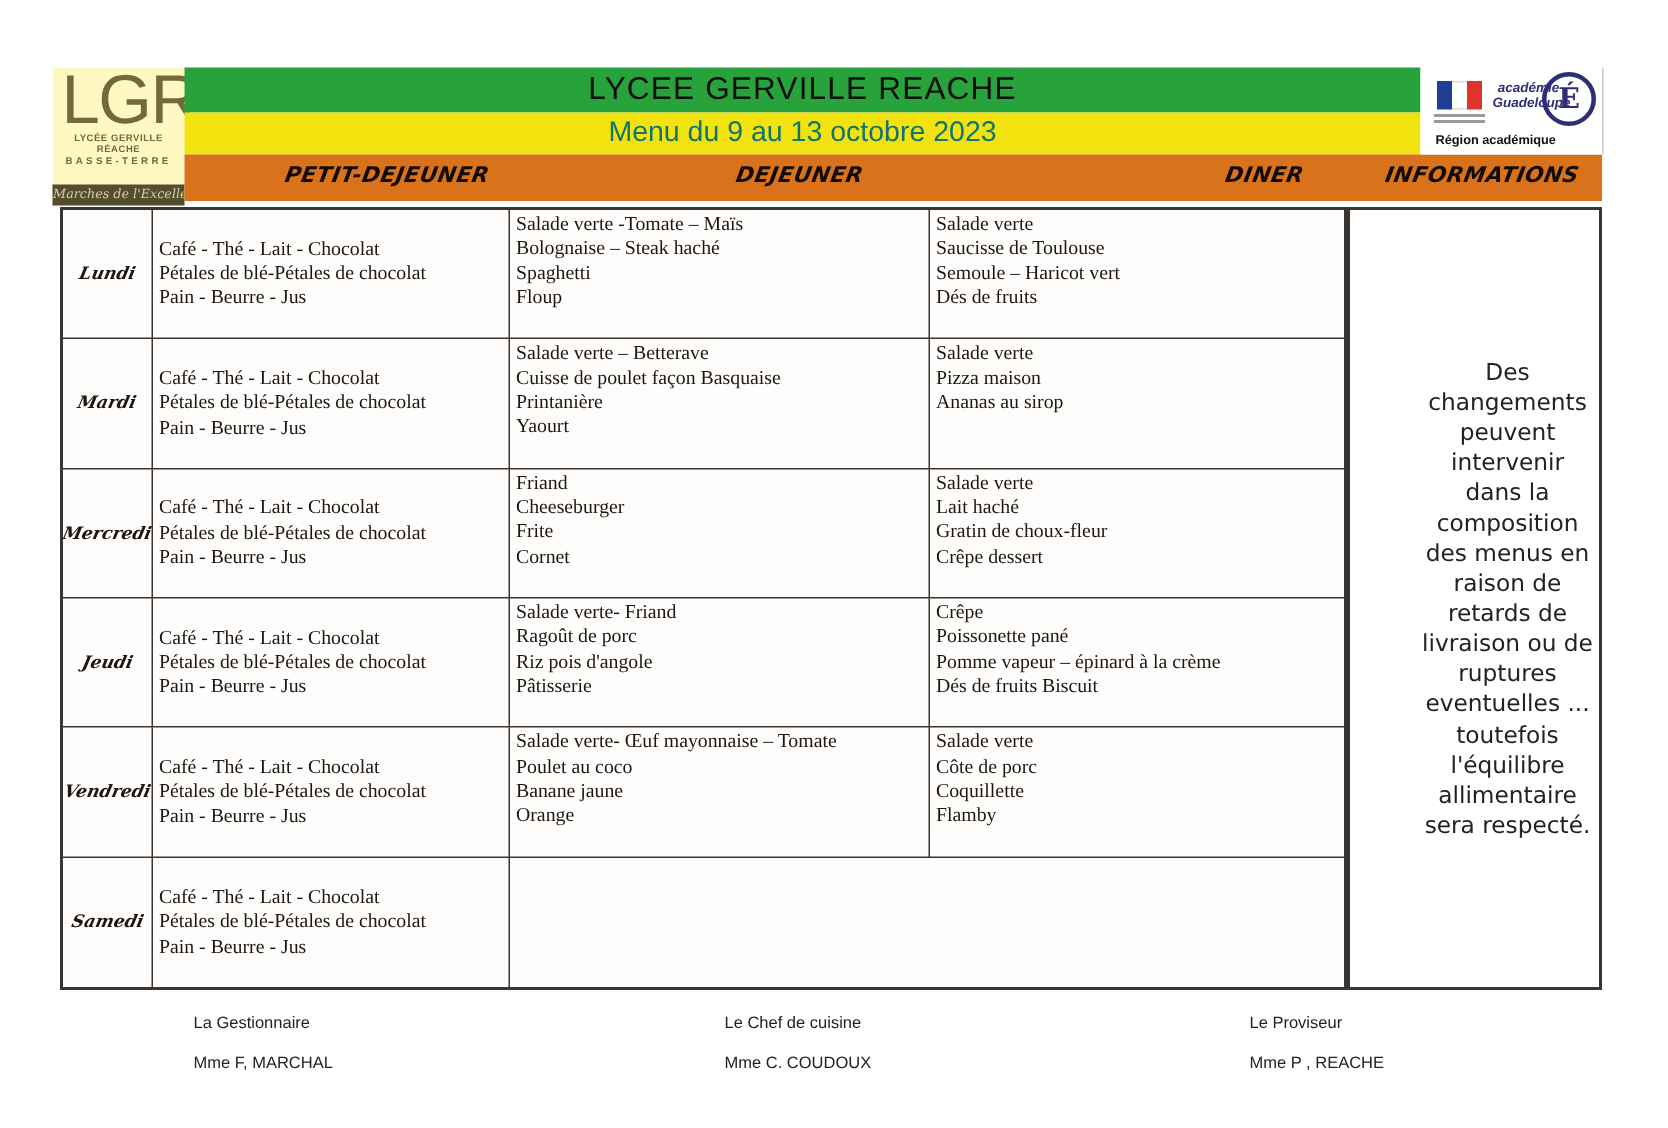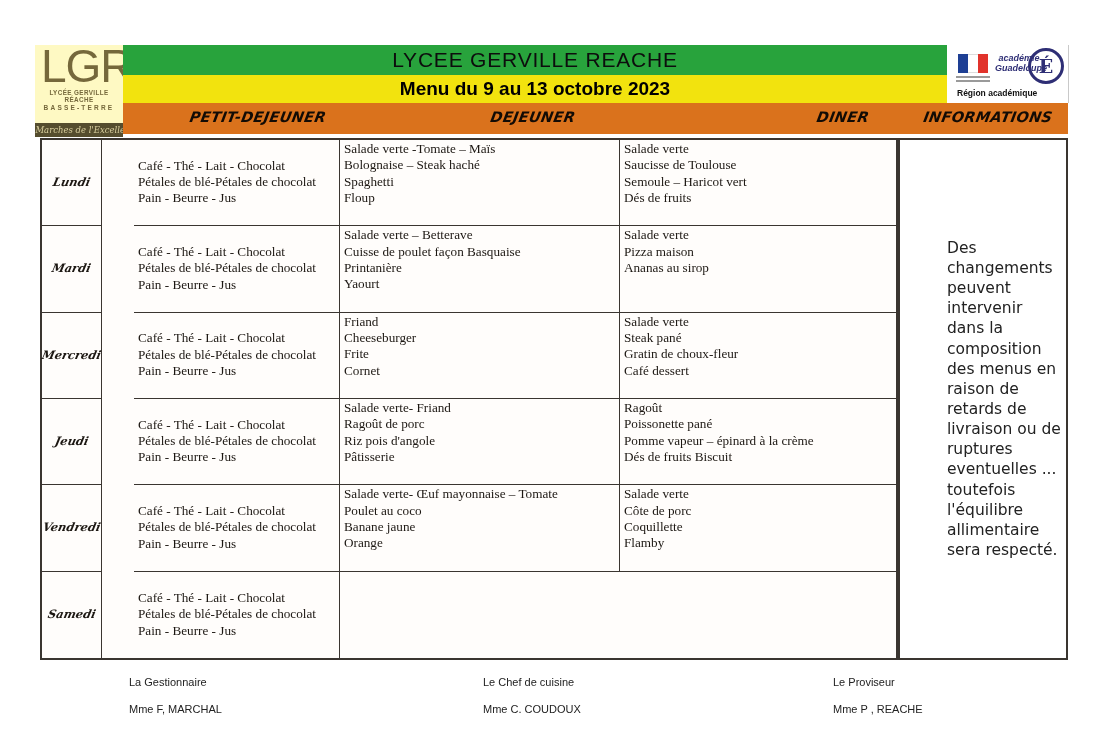--- a/index.html
+++ b/index.html
@@ -15,21 +15,21 @@
   #lgr-sub2{font-size:6.5px;letter-spacing:2.2px;margin-top:1px;}
   #lgr-strip{position:absolute;left:0;bottom:0;width:100%;height:14px;background:#554d2e;
              color:#d9cf9e;font-size:8.5px;font-style:italic;display:flex;align-items:center;
              justify-content:center;font-family:"DejaVu Serif",serif;transform:none;white-space:nowrap;overflow:hidden;}
 
   #green-bar{position:absolute;left:123px;top:45px;width:824px;height:30px;background:#28a33c;
              display:flex;align-items:center;justify-content:center;}
   #green-bar span{font-size:21px;font-weight:400;color:#0d0d0d;letter-spacing:0.8px;}
   #yellow-bar{position:absolute;left:123px;top:75px;width:824px;height:28px;background:#f2e30e;
               display:flex;align-items:center;justify-content:center;}
-  #yellow-bar span{font-size:19px;font-weight:700;color:#000000;}
+  #yellow-bar span{font-size:19px;font-weight:400;color:#0f766e;}
   #orange-bar{position:absolute;left:123px;top:103px;width:945px;height:31px;background:#da721c;}
   .col-header{position:absolute;top:109px;transform:translateX(-50%) skewX(-10deg);
               font-style:italic;font-weight:700;font-size:14.5px;color:#120b05;letter-spacing:0.3px;
               font-family:"DejaVu Sans",sans-serif;white-space:nowrap;}
   #hdr-0{left:258px;} #hdr-1{left:533px;} #hdr-2{left:843px;} #hdr-3{left:988px;}
 
   
   #acad-box{position:absolute;left:947px;top:45px;width:121px;height:58px;background:#ffffff;
             border-right:1px solid #c9c9c9;}
   #flag{position:absolute;left:11px;top:9px;width:30px;height:19px;display:flex;}
@@ -47,28 +47,28 @@
   #menu-grid{position:absolute;left:40px;top:138px;width:858px;height:522px;box-sizing:border-box;
              display:grid;grid-template-columns:60px 238px 280px 1fr;grid-template-rows:repeat(6,1fr);
              border:2px solid #3a3530;background:#fffdfb;}
   .cell{border-right:1.5px solid #3a3530;border-bottom:1.5px solid #3a3530;box-sizing:border-box;
         display:flex;flex-direction:column;justify-content:flex-start;padding:1px 4px 2px 4px;
         font-family:"Liberation Serif",serif;font-size:13.2px;line-height:1.24;color:#1c1712;}
   .cell.last-col{border-right:none;} .cell.last-row{border-bottom:none;}
   .cell.day{align-items:center;justify-content:center;font-family:"DejaVu Serif",serif;
             font-style:italic;font-weight:600;font-size:11.5px;transform:none;}
   .cell.day span{transform:skewX(-12deg);}
-  .cell.breakfast{justify-content:center;margin-left:32px;}
+  .cell.breakfast{justify-content:center;}
   .menu-line{white-space:nowrap;}
 
   
   #info-box{position:absolute;left:898px;top:138px;width:170px;height:522px;box-sizing:border-box;
             border:2px solid #3a3530;border-left:2px solid #3a3530;display:flex;align-items:center;justify-content:center;}
   #info-text{font-family:"DejaVu Sans",sans-serif;font-size:15.5px;line-height:1.3;color:#222222;
-             text-align:left;padding:0 3px;margin-left:44px;}
+             text-align:center;padding:0 3px;margin-left:44px;}
 
   
   .sig{position:absolute;top:676px;font-size:11px;color:#222222;}
   .sig .role{margin-bottom:15px;}
   #sig-0{left:129px;} #sig-1{left:483px;} #sig-2{left:833px;}
 </style>
 </head>
 <body>
 
 <div id="page">
@@ -159,40 +159,40 @@
         <div class="menu-line">Pain - Beurre - Jus</div>
       </div>
       <div class="cell ">
         <div class="menu-line">Friand</div>
         <div class="menu-line">Cheeseburger</div>
         <div class="menu-line">Frite</div>
         <div class="menu-line">Cornet</div>
       </div>
       <div class="cell last-col">
         <div class="menu-line">Salade verte</div>
-        <div class="menu-line">Steak pané</div>
+        <div class="menu-line">Lait haché</div>
         <div class="menu-line">Gratin de choux-fleur</div>
-        <div class="menu-line">Café dessert</div>
+        <div class="menu-line">Crêpe dessert</div>
       </div>
       <div class="cell day">
         <span>Jeudi</span>
       </div>
       <div class="cell breakfast">
         <div class="menu-line">Café - Thé - Lait - Chocolat</div>
         <div class="menu-line">Pétales de blé-Pétales de chocolat</div>
         <div class="menu-line">Pain - Beurre - Jus</div>
       </div>
       <div class="cell ">
         <div class="menu-line">Salade verte- Friand</div>
         <div class="menu-line">Ragoût de porc</div>
         <div class="menu-line">Riz pois d'angole</div>
         <div class="menu-line">Pâtisserie</div>
       </div>
       <div class="cell last-col">
-        <div class="menu-line">Ragoût</div>
+        <div class="menu-line">Crêpe</div>
         <div class="menu-line">Poissonette pané</div>
         <div class="menu-line">Pomme vapeur – épinard à la crème</div>
         <div class="menu-line">Dés de fruits Biscuit</div>
       </div>
       <div class="cell day">
         <span>Vendredi</span>
       </div>
       <div class="cell breakfast">
         <div class="menu-line">Café - Thé - Lait - Chocolat</div>
         <div class="menu-line">Pétales de blé-Pétales de chocolat</div>

